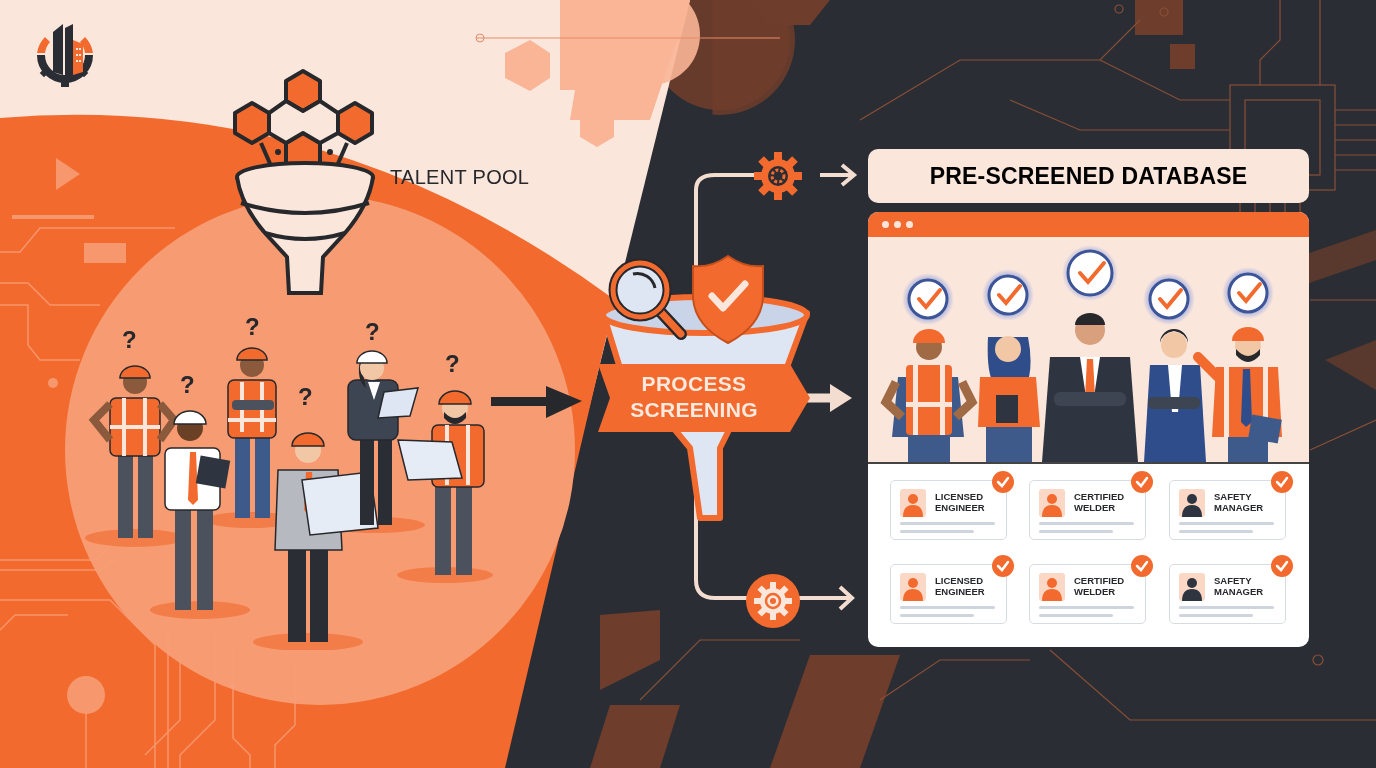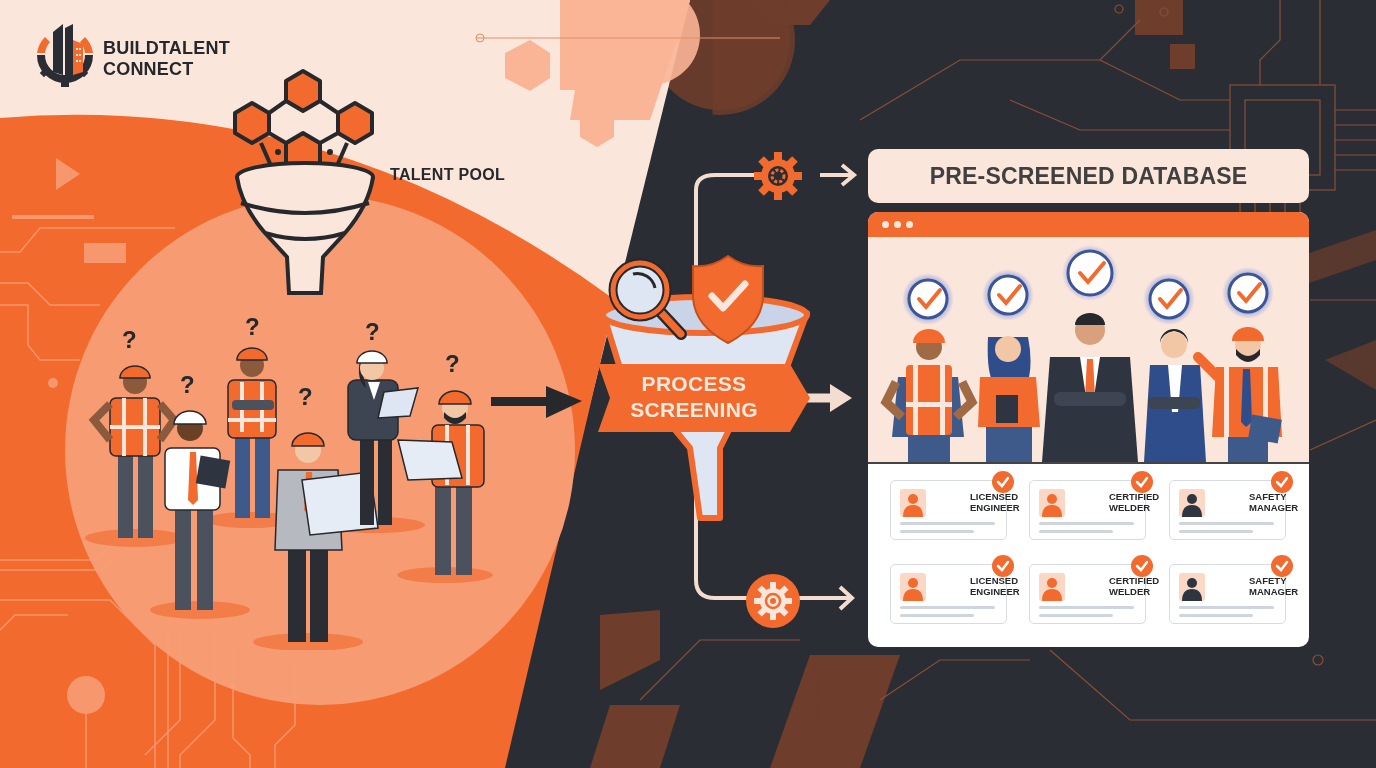--- a/index.html
+++ b/index.html
@@ -1,28 +1,28 @@
 <!DOCTYPE html>
 <html><head>
 <meta charset="utf-8">
 <style>
   html, body { margin:0; padding:0; }
   body { width:1376px; height:768px; overflow:hidden; position:relative; background:#2a2d33; font-family:"Liberation Sans", sans-serif; }
   .abs { position:absolute; }
   #stage { position:absolute; left:0; top:0; width:1376px; height:768px; }
   .brand-text { position:absolute; left:103px; top:38px; font-weight:bold; font-size:18px; line-height:21px; color:#26282c; letter-spacing:0.2px; }
-  .talent-label { position:absolute; left:390px; top:166px; font-weight:bold; font-size:16px; color:#26282c; letter-spacing:0.3px; }
-  .db-header { position:absolute; left:868px; top:149px; width:441px; height:54px; background:#fbe6dc; border-radius:10px; display:flex; align-items:center; justify-content:center; font-weight:bold; font-size:23px; color:#404040; letter-spacing:0.2px; }
+  .talent-label { position:absolute; left:390px; top:166px; font-weight:normal; font-size:20px; color:#26282c; letter-spacing:0.3px; }
+  .db-header { position:absolute; left:868px; top:149px; width:441px; height:54px; background:#fbe6dc; border-radius:10px; display:flex; align-items:center; justify-content:center; font-weight:bold; font-size:23px; color:#000000; letter-spacing:0.2px; }
   .db-window { position:absolute; left:868px; top:212px; width:441px; height:435px; background:#fff; border-radius:10px; overflow:hidden; }
   .db-titlebar { height:25px; background:#f26a2e; display:flex; align-items:center; padding-left:14px; gap:5px; }
   .db-titlebar .dot { width:7px; height:7px; border-radius:50%; background:#fbe6dc; }
   .db-hero { position:absolute; left:0; top:25px; width:441px; height:225px; background:#fbe6dc; border-bottom:2px solid #444; }
   .card { position:absolute; width:115px; height:58px; background:#fff; border:1.5px solid #d7dbe2; border-radius:5px; }
   .card .avatar { position:absolute; left:9px; top:8px; width:26px; height:28px; background:#fbd8c6; border-radius:3px; overflow:hidden; }
-  .card .title { position:absolute; left:44px; top:10px; font-weight:bold; font-size:9.5px; line-height:11px; color:#26282c;margin-left:35px; }
+  .card .title { position:absolute; left:44px; top:10px; font-weight:bold; font-size:9.5px; line-height:11px; color:#26282c; }
   .card .bar1 { position:absolute; left:9px; top:41px; width:95px; height:3px; background:#cfd5df; border-radius:2px; }
   .card .bar2 { position:absolute; left:9px; top:49px; width:74px; height:3px; background:#cfd5df; border-radius:2px; }
   .card .check { position:absolute; right:-8px; top:-10px; width:22px; height:22px; border-radius:50%; background:#f26a2e; }
   .screen-banner { position:absolute; left:598px; top:364px; width:212px; height:68px; }
   .screen-text { position:absolute; left:598px; top:371px; width:192px; text-align:center; font-weight:bold; font-size:21px; line-height:26px; color:#fde9de; letter-spacing:0.3px; }
   .q { font-weight:bold; font-size:24px; fill:#26282c; font-family:"Liberation Sans", sans-serif; }
 </style>
 </head>
 <body>
 
@@ -127,24 +127,20 @@
     <polygon points="40,55 40,20 50,24 50,52" fill="#f26a2e"></polygon>
     <g fill="#fbe6dc">
         <rect x="43" y="28" width="2" height="2"></rect>
         <rect x="46" y="28" width="2" height="2"></rect>
         <rect x="43" y="34" width="2" height="2"></rect>
         <rect x="46" y="34" width="2" height="2"></rect>
         <rect x="43" y="40" width="2" height="2"></rect>
         <rect x="46" y="40" width="2" height="2"></rect>
       </g>
   </svg>
-  <div class="brand-text">
-    <div>BUILDTALENT</div>
-    <div>CONNECT</div>
-  </div>
 
   <svg class="abs" style="left:225px;top:65px" width="160" height="235" viewBox="0 0 160 235">
     <g stroke="#26282c" stroke-width="4" stroke-linejoin="round">
       <polygon points="78,6 95,16 95,36 78,46 61,36 61,16" fill="#f26a2e"></polygon>
       <polygon points="27,38 44,48 44,68 27,78 10,68 10,48" fill="#f26a2e"></polygon>
       <polygon points="130,38 147,48 147,68 130,78 113,68 113,48" fill="#f26a2e"></polygon>
       <polygon points="78,68 95,78 95,98 78,108 61,98 61,78" fill="#f26a2e"></polygon>
       <polygon points="61,36 78,46 95,36 113,48 113,68 95,78 78,68 61,78 44,68 44,48" fill="#fbe6dc"></polygon>
       <line x1="36" y1="78" x2="50" y2="110"></line>
       <line x1="122" y1="78" x2="108" y2="110"></line>

